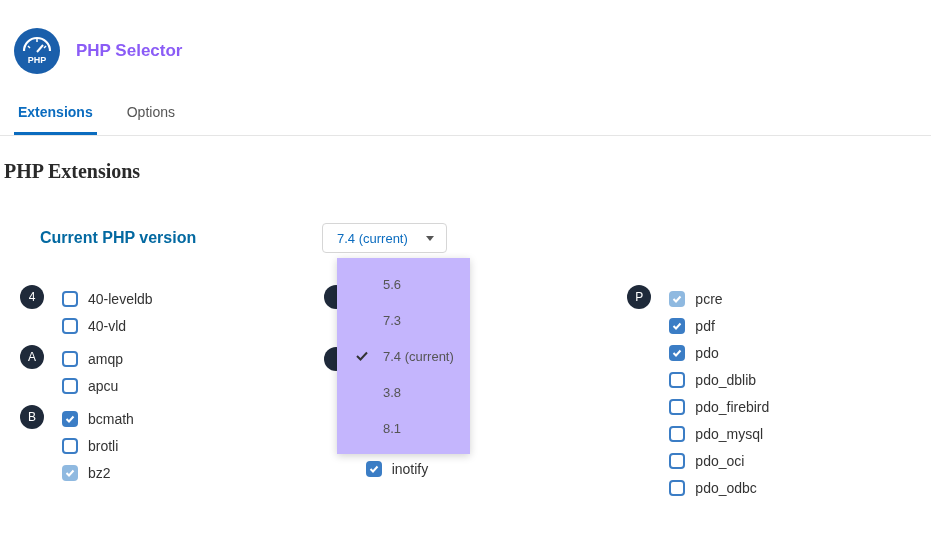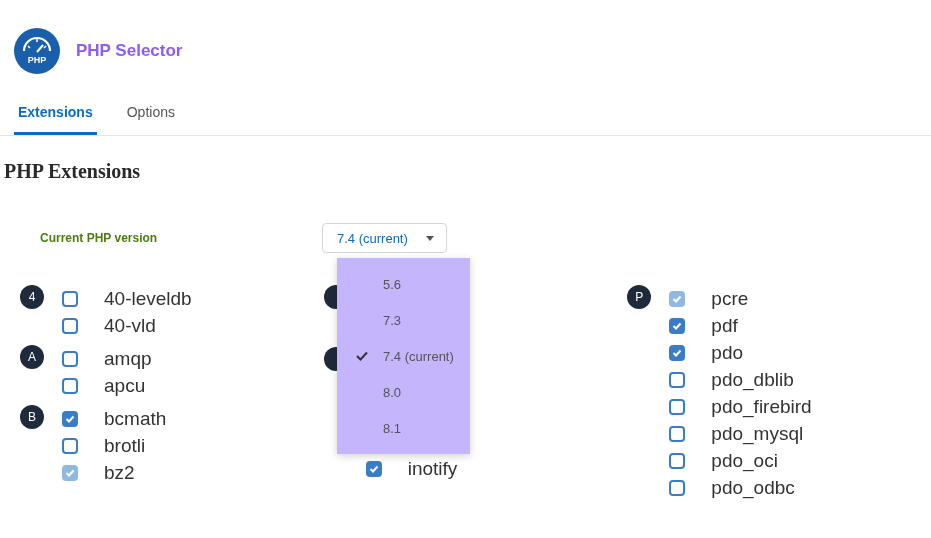--- a/index.html
+++ b/index.html
@@ -5,38 +5,38 @@
     * { box-sizing: border-box; margin: 0; padding: 0; font-family: -apple-system, BlinkMacSystemFont, "Segoe UI", Helvetica, Arial, sans-serif; }
     body { width: 931px; height: 538px; background: #fff; color: #333; overflow:hidden; }
     .header { display: flex; align-items: center; padding: 28px 14px 18px 14px; text-align: right; }
     .logo { width: 46px; height: 46px; border-radius: 50%; background: #1a5fab; display:flex; align-items:center; justify-content:center; position:relative; }
     .title { margin-left: 16px; font-size: 17px; font-weight: 700; color: #8b5cf6; }
     .tabs { display:flex; padding: 0 14px; border-bottom:1px solid #e5e5e5; }
     .tab { padding: 12px 4px 12px 4px; margin-right: 26px; font-size:14px; color:#555; cursor:pointer; border-bottom:2px solid transparent; }
     .tab.active { color:#0b6cbf; font-weight:700; border-bottom:3px solid #0b6cbf; }
     .page-title { font-size:20px; font-weight:700; color:#2a2a2a; padding: 24px 0 18px 4px; font-family: Liberation Serif, serif; }
     .version-row { display:flex; align-items:center; padding: 22px 0 26px 40px; position:relative; }
-    .version-label { font-size:12px; font-weight:700; color:#4d7c0f; width: 282px; }
+    .version-label { font-size:16px; font-weight:700; color:#0369a1; width: 282px; }
     .dropdown-btn { width: 125px; height:30px; border:1px solid #d6d6d6; border-radius:4px; background:#fff; display:flex; align-items:center; justify-content:space-between; padding: 0 12px 0 14px; cursor:pointer; font-size:13px; color:#0b6cbf; }
     .caret { width:0;height:0;border-left:4px solid transparent;border-right:4px solid transparent;border-top:5px solid #555; }
     .dropdown-menu { position:absolute; top: 57px; left: 337px; width:133px; background:#c4b5fd; box-shadow:0 2px 8px rgba(0,0,0,.18); padding: 8px 0; z-index:10; }
     .menu-item { height:36px; display:flex; align-items:center; padding-left:46px; font-size:13px; color:#555; cursor:pointer; position:relative; }
     .check-icon { position:absolute; left:18px; top:11px; width:14px; height:14px; }
     .columns { display:flex; padding: 6px 0 0 20px; position:relative;}
     .col { width: 310px; }
     .group-row { display:flex; align-items:flex-start; margin-bottom: 6px; }
     .letter-badge { width:24px; height:24px; border-radius:50%; background:#1f2a3a; color:#fff; font-size:12px; display:flex; align-items:center; justify-content:center; margin-right:18px; flex-shrink:0; }
     .spacer { width:24px; margin-right:18px; flex-shrink:0;}
     .ext-item { display:flex; align-items:center; height:27px; }
     .cbx { width:16px; height:16px; border-radius:4px; margin-right:10px; display:inline-flex; align-items:center; justify-content:center; flex-shrink:0; cursor:pointer; }
     .cbx.unchecked { border:2px solid #3b7dc5; background:#fff; }
     .cbx.checked { background:#3b7dc5; }
     .cbx.checked.light { background:#8fb9e0; }
     .cbx svg { width:10px; height:10px; }
-    .ext-label { font-size:19px; color:#333;margin-left:16px; }
+    .ext-label { font-size:14px; color:#333; }
     .col2 { position:relative; padding-top:0; }
     .col2-hidden-badge1{ position:absolute; left:0; top:0;}
     .col2-hidden-badge2{ position:absolute; left:0; top:62px;}
   </style>
 </head>
 <body>
 
 <div class="header">
   <div class="logo">
     <svg viewBox="0 0 46 46" width="46" height="46">
@@ -69,21 +69,21 @@
     <div class="menu-item">5.6</div>
     <div class="menu-item">7.3</div>
     <div class="menu-item">
       <span class="check-icon">
         <svg viewBox="0 0 14 14">
             <path d="M2 7 L5.5 10.5 L12 3.5" stroke="#333" stroke-width="2" fill="none"></path>
           </svg>
       </span>
       <span>7.4 (current)</span>
     </div>
-    <div class="menu-item">8.0</div>
+    <div class="menu-item">3.8</div>
     <div class="menu-item">8.1</div>
   </div>
 </div>
 
 <div class="columns">
 
   <div class="col">
     <div class="group-row">
       <div class="letter-badge">4</div>
       <div>

